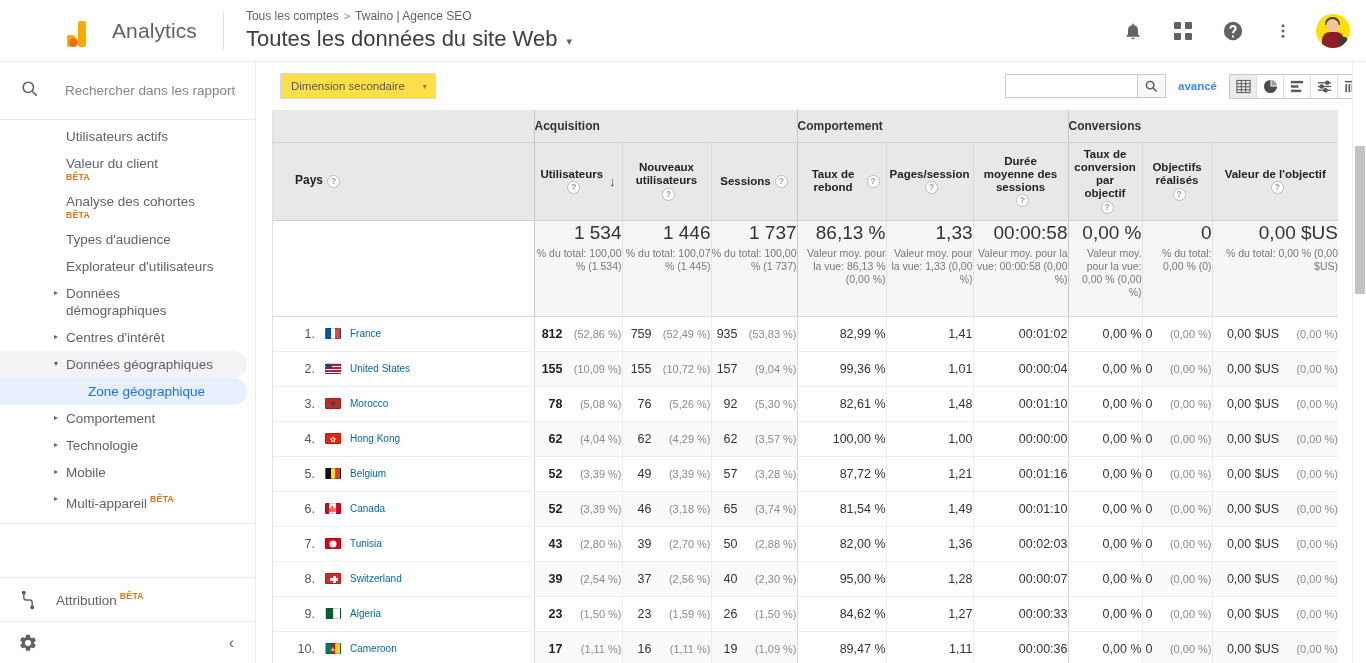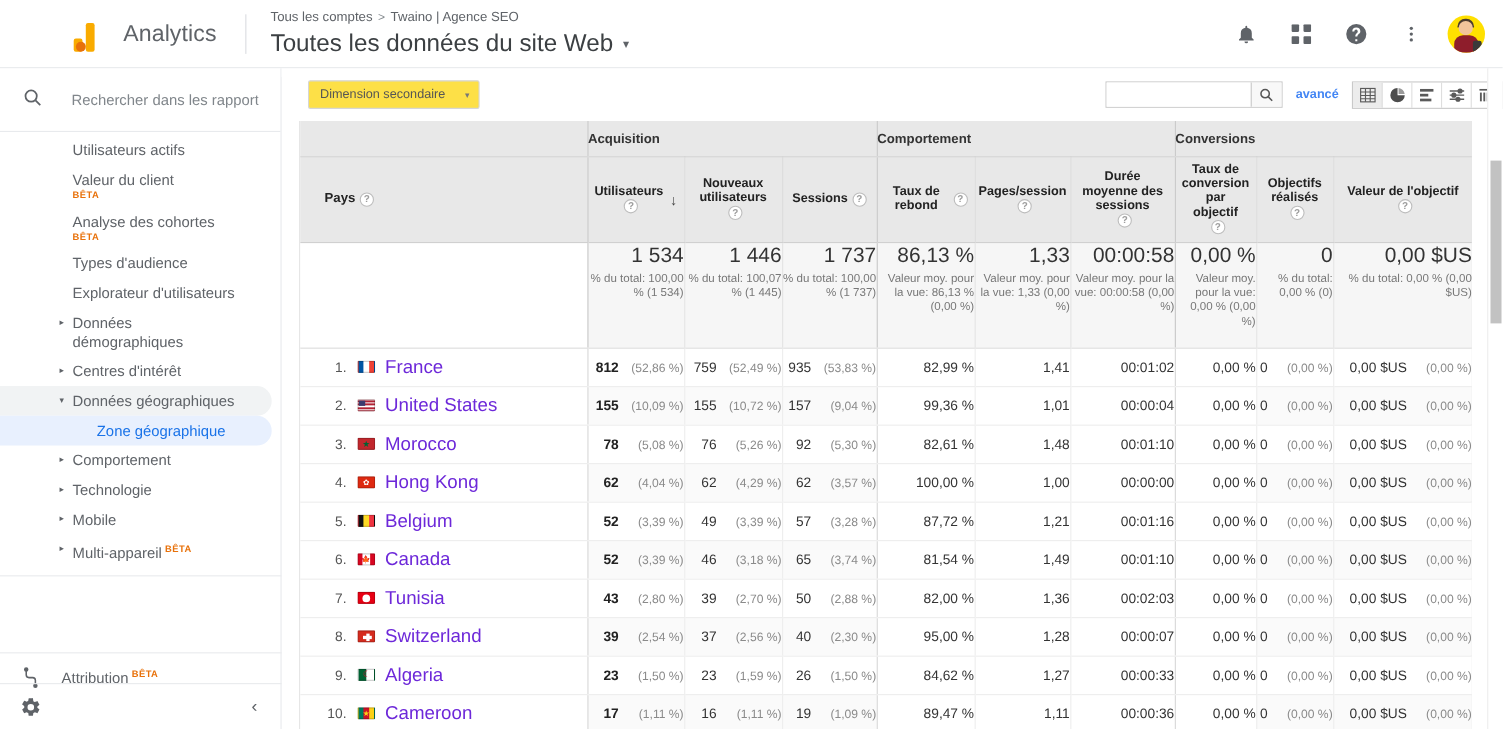--- a/index.html
+++ b/index.html
@@ -117,21 +117,21 @@
   .sb-item.active-blue .lbl { color: #1a73e8; font-weight: 400; }
   .beta {
     font-size: 8.5px; color: #e8710a; font-weight: 700; letter-spacing: .4px;
     vertical-align: super; margin-left: 3px;
   }
   .beta-below { display: block; font-size: 8.5px; color: #e8710a; font-weight: 700;
                 letter-spacing: .4px; line-height: 11px; }
   .sb-sep { height: 1px; background: #e8eaed; margin: 6px 0; }
 
   .sb-attr {
-    position: absolute; bottom: 26px; left: 0; width: 256px; height: 44px;
+    position: absolute; bottom: 42px; left: 0; width: 256px; height: 44px;
     display: flex; align-items: center; border-top: 1px solid #e8eaed;
     cursor: pointer;
   }
   .sb-attr .ic { width: 56px; display: flex; justify-content: center; color: #5f6368; }
   .sb-attr .lbl { font-size: 13.5px; color: #5f6368; }
 
   .sb-footer {
     position: absolute; bottom: 0; left: 0; width: 256px; height: 42px;
     display: flex; align-items: center; border-top: 1px solid #e8eaed;
   }
@@ -230,21 +230,21 @@
     border-left: none; text-align: left; padding: 0 0 0 14px;
   }
   .drow.alt td.metric-acq { background: #fafafa; }
   .dimflex { display: flex; align-items: center; }
   .rank { width: 28px; text-align: right; font-size: 12.5px; color: #555; flex: none; }
   .flag {
     width: 16px; height: 11px; margin: 0 9px 0 10px; flex: none;
     border: 1px solid rgba(0,0,0,.18); border-radius: 1px; overflow: hidden;
     position: relative; display: inline-block;
   }
-  .ctry { color: #6d28d9; font-size: 17px; cursor: pointer; }
+  .ctry { color: #0369a1; font-size: 10px; cursor: pointer; }
   .mnum { font-weight: 700; color: #222; }
   .mpct { color: #8a8a8a; font-size: 11px; margin-left: 5px; }
   .cell2 { display: flex; align-items: baseline; justify-content: flex-end; }
   .cell2 .n { min-width: 30px; text-align: right; }
   .cell2 .p { min-width: 54px; text-align: right; }
 
   
   .fl-fr { background: linear-gradient(90deg,#0055a4 0 33.3%,#fff 33.3% 66.6%,#ef4135 66.6% 100%); }
   .fl-us { background: repeating-linear-gradient(180deg,#b22234 0 1.55px,#fff 1.55px 3.1px); }
   .fl-us::after { content:''; position:absolute; left:0; top:0; width:46%; height:54%; background:#3c3b6e; }

